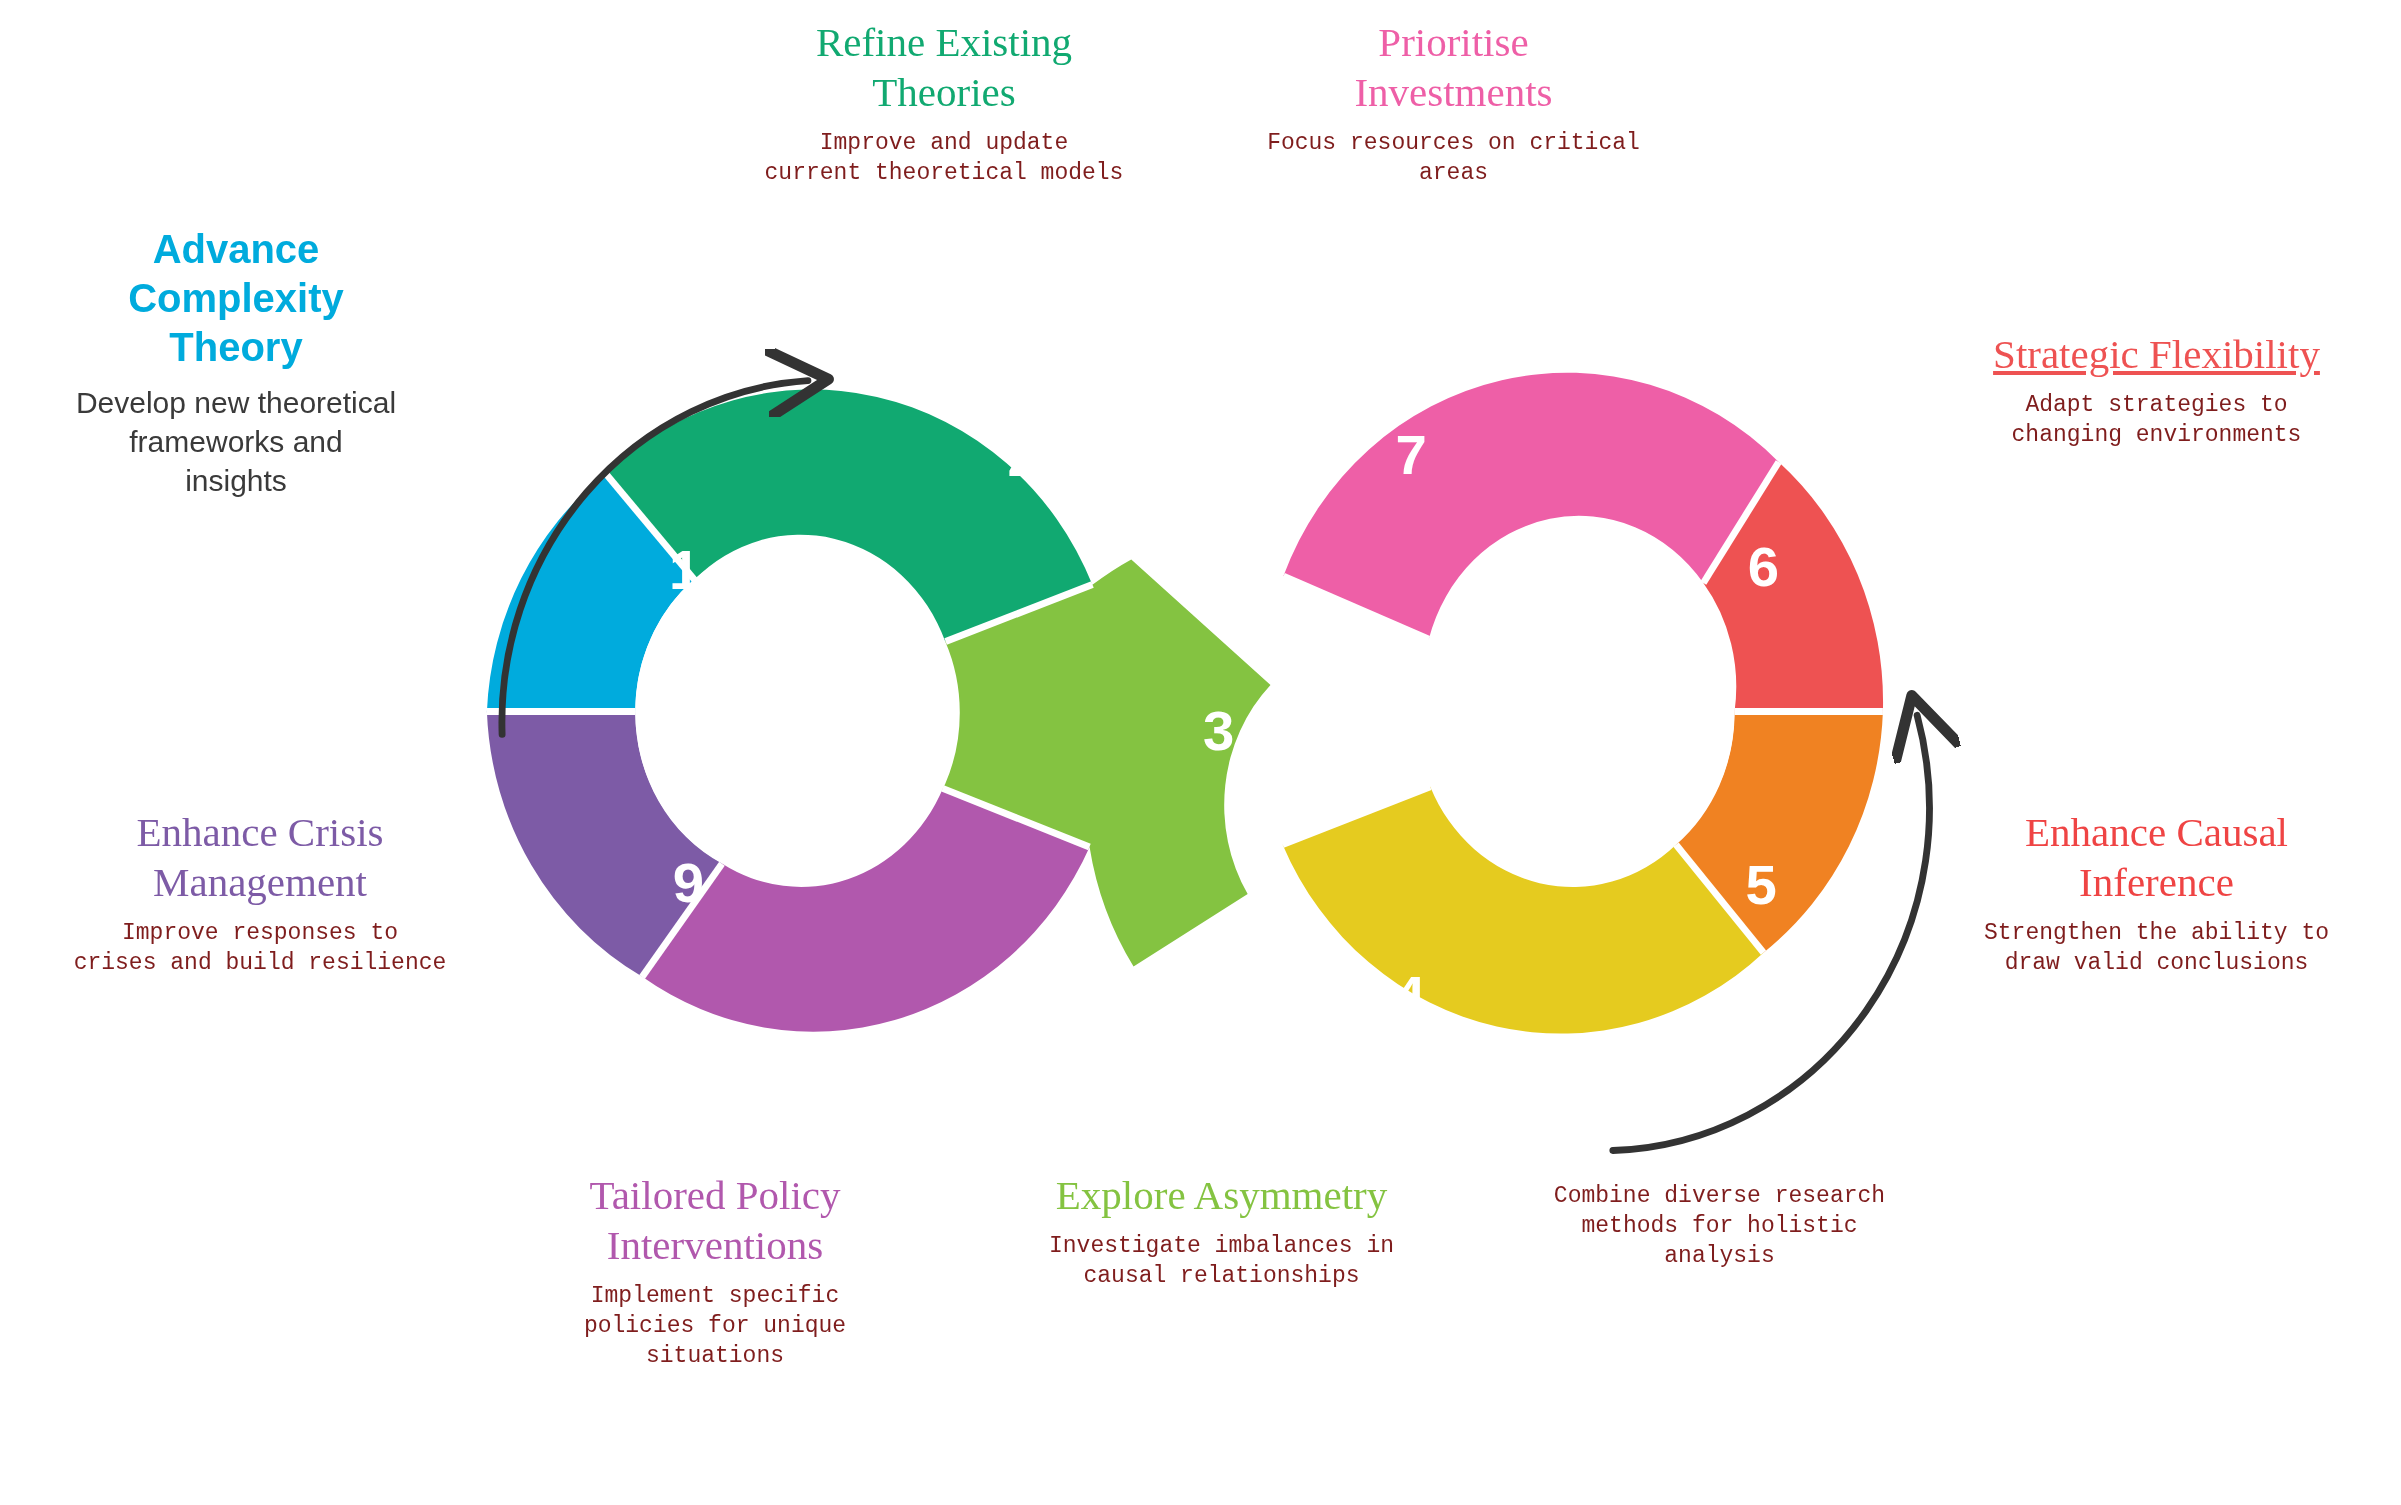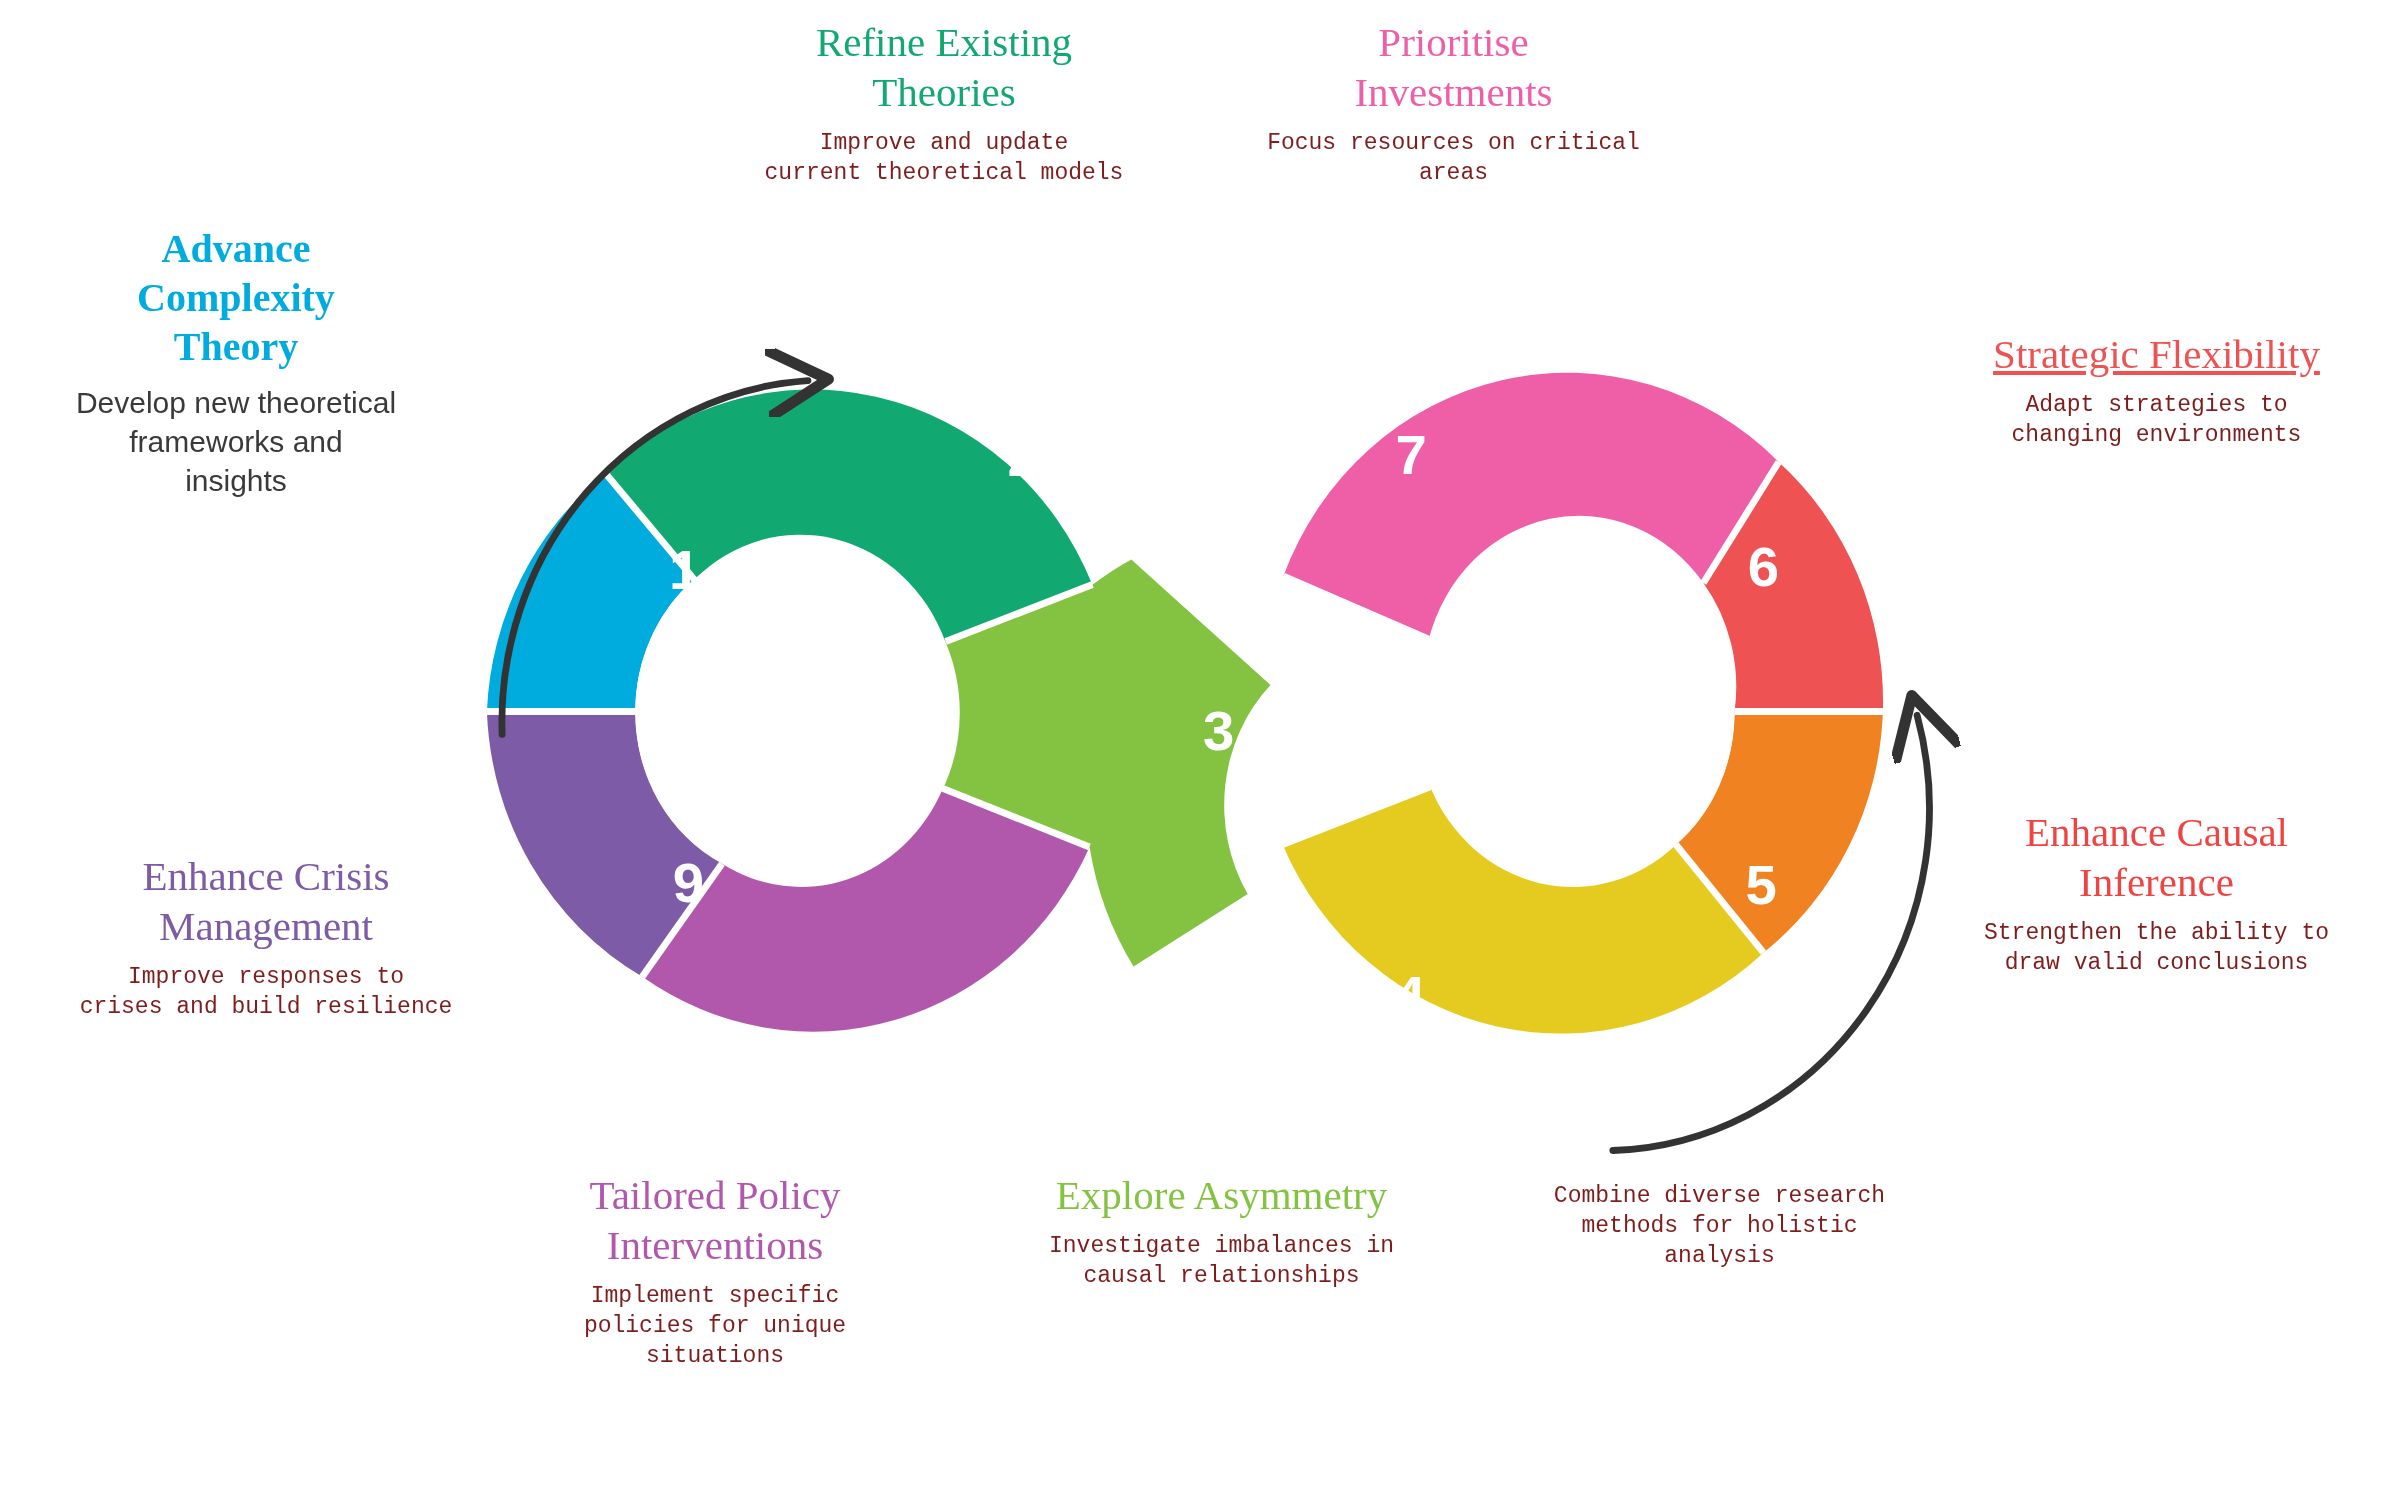--- a/index.html
+++ b/index.html
@@ -124,21 +124,21 @@
     <text class="seg-num" x="1602" y="960">3</text>
     <text class="seg-num" x="1853" y="1308">4</text>
     <text class="seg-num" x="2315" y="1163">5</text>
     <text class="seg-num" x="2318" y="745">6</text>
     <text class="seg-num" x="1855" y="597">7</text>
     <text class="seg-num" x="1355" y="1312">8</text>
     <text class="seg-num" x="905" y="1160">9</text>
   </svg>
 
   <div class="lbl sans" style="left:0px;top:225px;width:472px;">
-    <p class="title" style="color:#00ABDD;font-family:Liberation Serif, serif;">Advance
+    <p class="title" style="color:#00ABDD;">Advance
 Complexity
 Theory</p>
     <p class="desc">Develop new theoretical
 frameworks and
 insights</p>
   </div>
 
   <div class="lbl" style="left:708px;top:16.7px;width:472px;">
     <p class="title" style="color:#11A971;">Refine Existing
 Theories</p>
@@ -159,21 +159,21 @@
 changing environments</p>
   </div>
 
   <div class="lbl" style="left:1917px;top:807px;width:479px;">
     <p class="title" style="color:#ef4444;">Enhance Causal
 Inference</p>
     <p class="desc">Strengthen the ability to
 draw valid conclusions</p>
   </div>
 
-  <div class="lbl" style="left:30px;top:807px;width:472px;margin-top:44px;">
+  <div class="lbl" style="left:24px;top:807px;width:472px;">
     <p class="title" style="color:#7D5BA6;">Enhance Crisis
 Management</p>
     <p class="desc">Improve responses to
 crises and build resilience</p>
   </div>
 
   <div class="lbl" style="left:978px;top:1170px;width:487px;">
     <p class="title" style="color:#84C341;">Explore Asymmetry</p>
     <p class="desc">Investigate imbalances in
 causal relationships</p>

